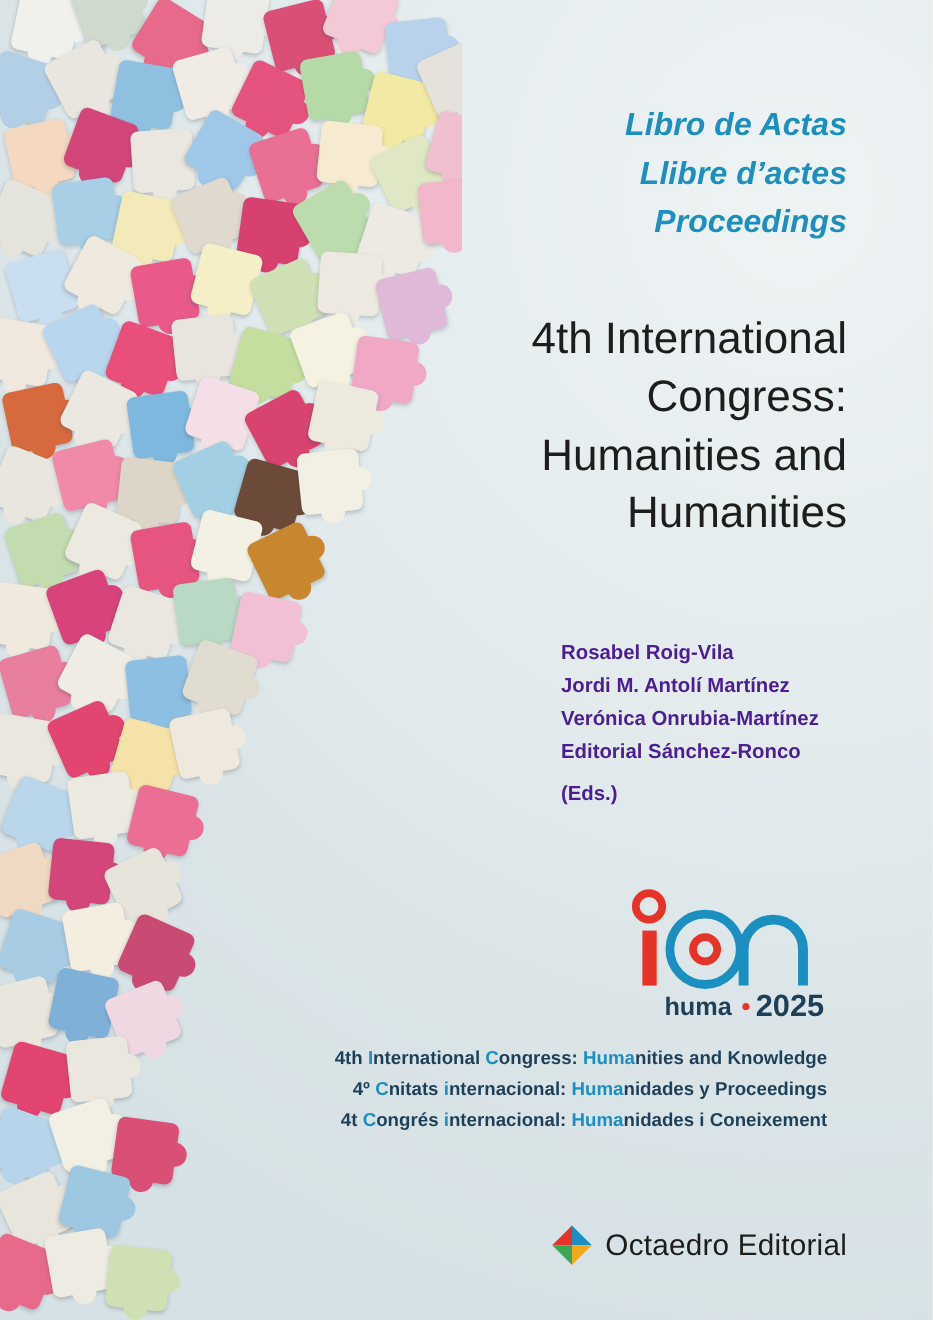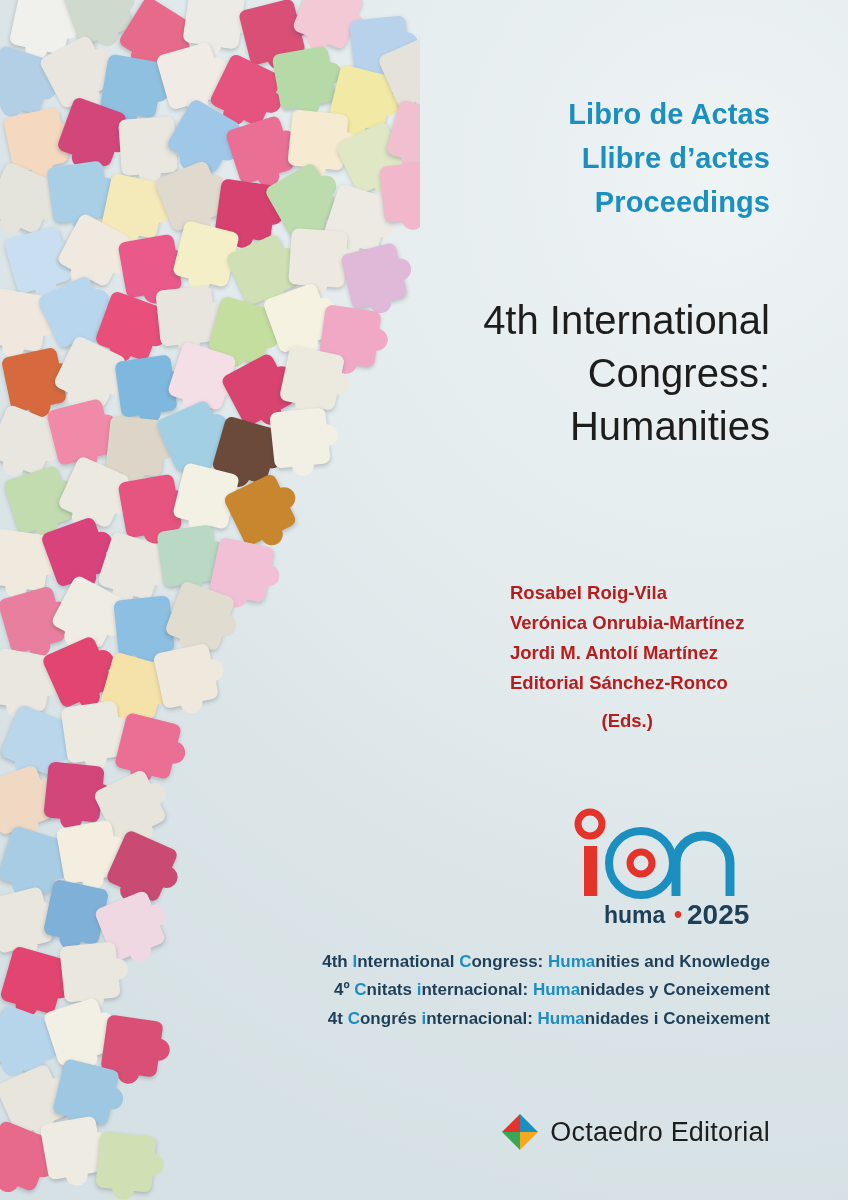--- a/index.html
+++ b/index.html
@@ -60,58 +60,58 @@
     position: absolute;
     right: 78px;
     top: 92px;
     text-align: right;
     color: #1b8fbf;
     font-weight: bold;
     font-size: 29px;
     line-height: 1.52;
     letter-spacing: 0.1px;
   }
-  .proceedings div { white-space: nowrap; }
+  .proceedings div { white-space: nowrap; font-style: italic; }
 
   .main-title {
     position: absolute;
     right: 78px;
-    top: 294px;
+    top: 282px;
     width: 520px;
     text-align: right;
     color: #1d1d1b;
     font-size: 40px;
     line-height: 1.32;
     font-weight: 400;
   }
 
   .editors {
     position: absolute;
     left: 510px;
     top: 578px;
-    color: #b91c1c;
+    color: #4c1d95;
     font-size: 18.5px;
     font-weight: bold;
     line-height: 1.62;
   }
-  .editors .eds { margin-top: 8px; text-align: center; }
+  .editors .eds { margin-top: 8px; }
 
   
   .logo {
     position: absolute;
     left: 568px;
     top: 806px;
     width: 200px;
     height: 125px;
   }
   .logo svg { display: block; }
 
   .lang-lines {
     position: absolute;
-    right: 78px;
+    right: 96px;
     top: 948px;
     text-align: right;
     font-size: 17px;
     line-height: 1.67;
     color: #1d3f57;
     font-weight: bold;
   }
   .lang-lines .hl { color: #1b8fbf; }
   .lang-lines div { white-space: nowrap; }
 
@@ -239,27 +239,28 @@
 
   <div class="proceedings" id="proceedingsBlock">
       <div>Libro de Actas</div>
       <div>Llibre d’actes</div>
       <div>Proceedings</div>
     </div>
 
   <div class="main-title" id="titleBlock">
       <div>4th International</div>
       <div>Congress:</div>
+      <div>Humanities and</div>
       <div>Humanities</div>
     </div>
 
   <div class="editors" id="editorsBlock">
       <div>Rosabel Roig-Vila</div>
+      <div>Jordi M. Antolí Martínez</div>
       <div>Verónica Onrubia-Martínez</div>
-      <div>Jordi M. Antolí Martínez</div>
       <div>Editorial Sánchez-Ronco</div>
       <div class="eds">(Eds.)</div>
     </div>
 
   <div class="logo">
     <svg width="200" height="125" viewBox="0 0 200 125" xmlns="http://www.w3.org/2000/svg">
 
       <circle cx="22" cy="18" r="12" fill="none" stroke="#e63329" stroke-width="7"></circle>
       <rect x="16" y="40" width="13" height="50" fill="#e63329"></rect>
 
@@ -268,21 +269,21 @@
 
       <path d="M108 90 L108 57 A27 27 0 0 1 162 57 L162 90" fill="none" stroke="#1b8fbf" stroke-width="9"></path>
       <text x="36" y="117" font-family="Liberation Sans, sans-serif" font-size="23" font-weight="bold" fill="#1d3f57" id="logoWordmark">huma</text>
       <text x="106" y="117" font-family="Liberation Sans, sans-serif" font-size="23" font-weight="bold" fill="#e63329" id="logoSep">•</text>
       <text x="119" y="118" font-family="Liberation Sans, sans-serif" font-size="28" font-weight="bold" fill="#1d3f57" id="logoYear">2025</text>
     </svg>
   </div>
 
   <div class="lang-lines" id="langBlock">
       <div><span>4th </span><span class="hl">I</span><span>nternational </span><span class="hl">C</span><span>ongress: </span><span class="hl">Huma</span><span>nities and Knowledge</span></div>
-      <div><span>4º </span><span class="hl">C</span><span>nitats </span><span class="hl">i</span><span>nternacional: </span><span class="hl">Huma</span><span>nidades y Coneixement</span></div>
+      <div><span>4º </span><span class="hl">C</span><span>nitats </span><span class="hl">i</span><span>nternacional: </span><span class="hl">Huma</span><span>nidades y Proceedings</span></div>
       <div><span>4t </span><span class="hl">C</span><span>ongrés </span><span class="hl">i</span><span>nternacional: </span><span class="hl">Huma</span><span>nidades i Coneixement</span></div>
     </div>
 
   <div class="publisher">
     <svg class="publisher-mark" viewBox="0 0 40 40" xmlns="http://www.w3.org/2000/svg">
       <polygon points="20,2 38,20 20,20" fill="#1b8fbf"></polygon>
       <polygon points="20,2 20,20 2,20" fill="#e63329"></polygon>
       <polygon points="2,20 20,20 20,38" fill="#3aa757"></polygon>
       <polygon points="20,20 38,20 20,38" fill="#f4a81d"></polygon>
     </svg>

